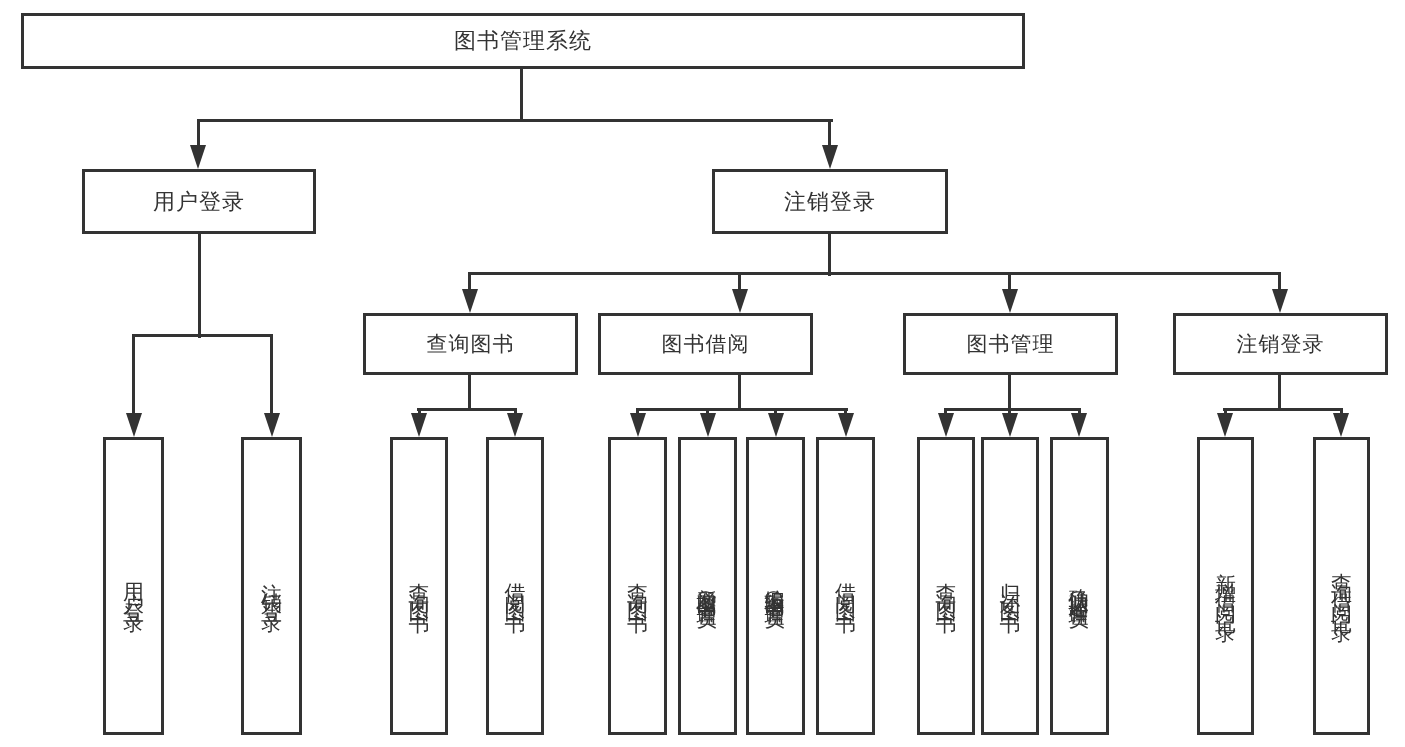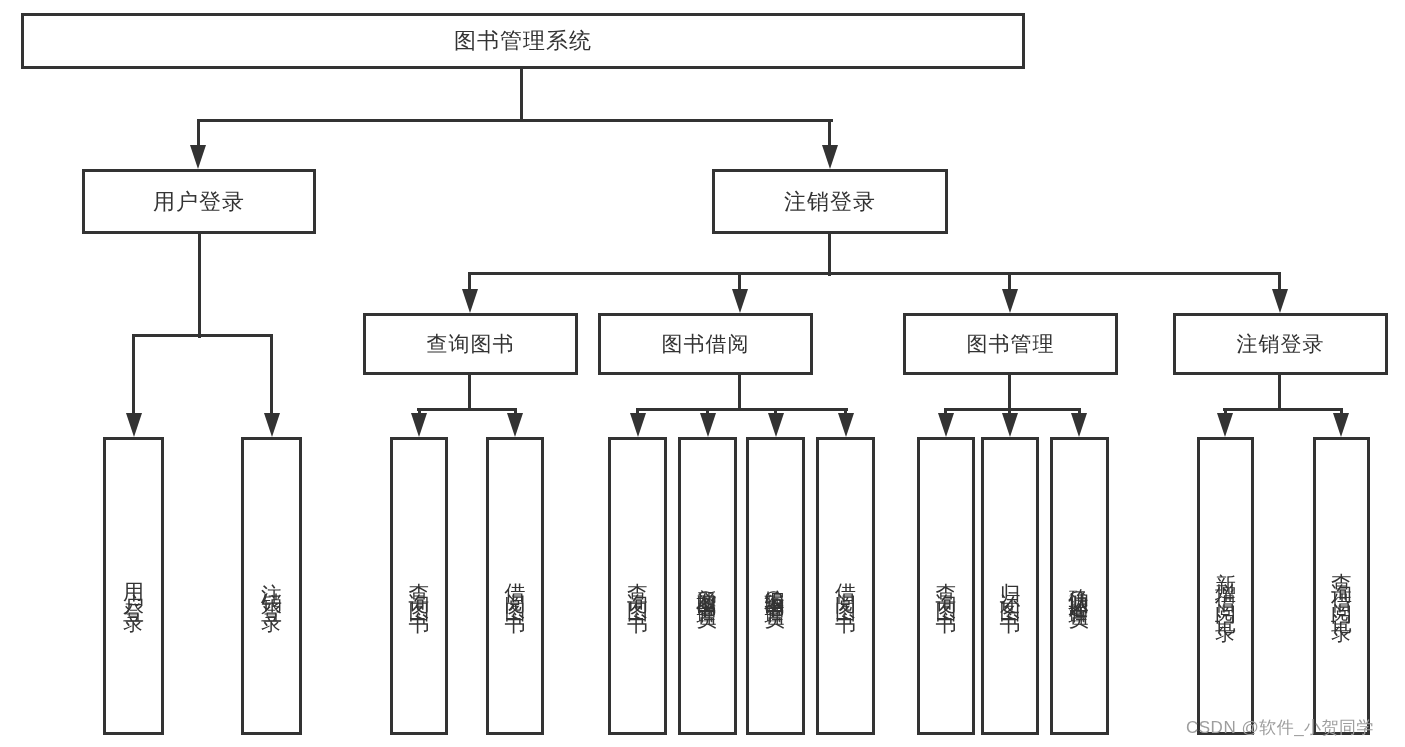--- a/index.html
+++ b/index.html
@@ -144,15 +144,14 @@
   <div class="box vbox long" style="left:746px; top:437px; width:59px; height:298px;">编辑图书（管理员）</div>
   <div class="box vbox" style="left:816px; top:437px; width:59px; height:298px;">借阅图书</div>
 
   <div class="box vbox" style="left:917px; top:437px; width:58px; height:298px;">查询图书</div>
   <div class="box vbox" style="left:981px; top:437px; width:58px; height:298px;">归还图书</div>
   <div class="box vbox long" style="left:1050px; top:437px; width:59px; height:298px;">确认归还（管理员）</div>
 
   <div class="box vbox" style="left:1197px; top:437px; width:57px; height:298px;">新增借阅记录</div>
   <div class="box vbox" style="left:1313px; top:437px; width:57px; height:298px;">查询借阅记录</div>
 
-  <div class="watermark" style="left:1186px; top:716px;">CSDN @软件_小贺同学</div>
 
 </div>
 
 </body></html>

